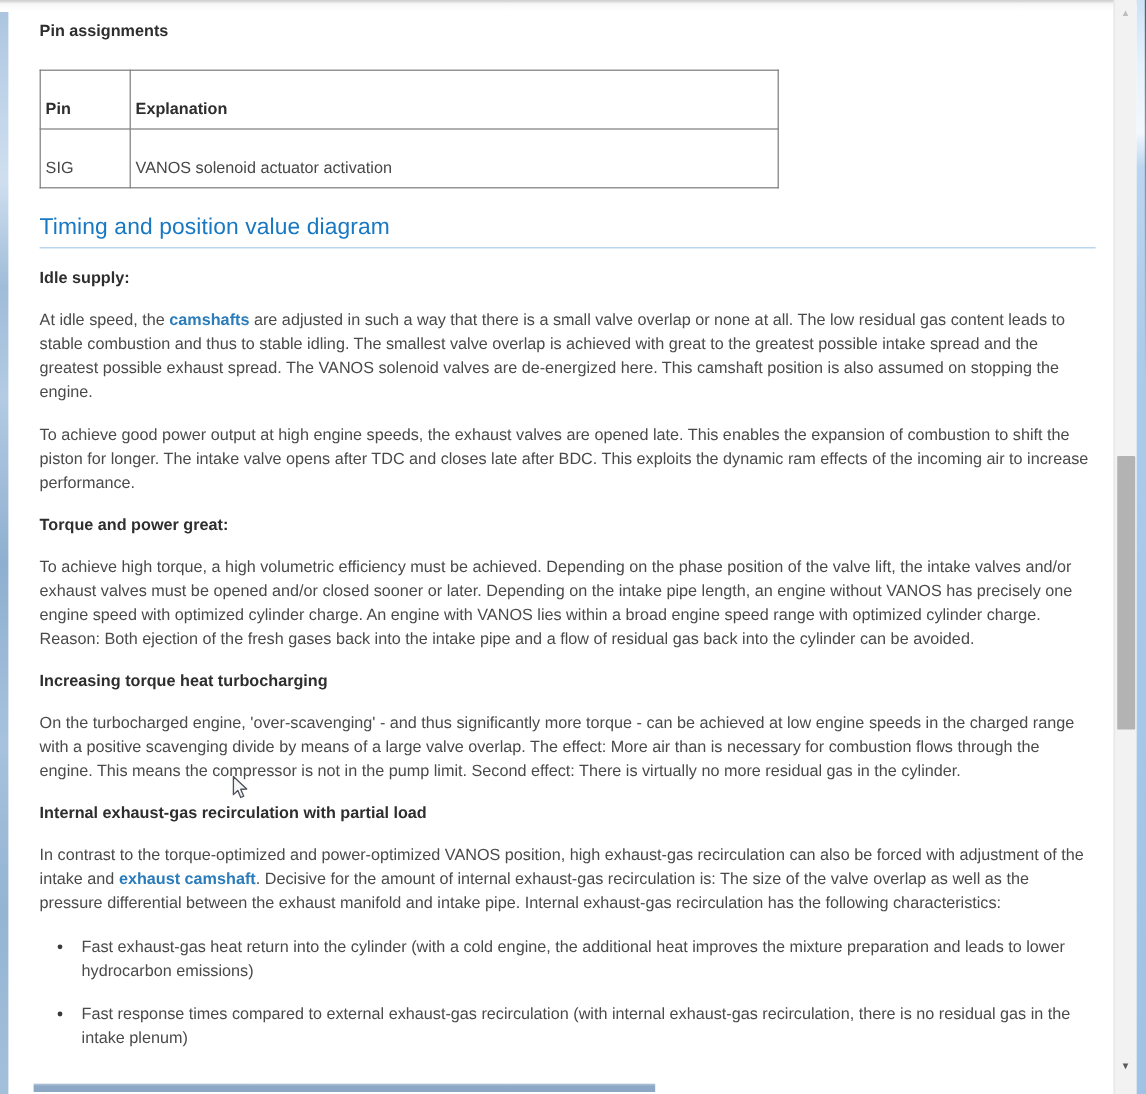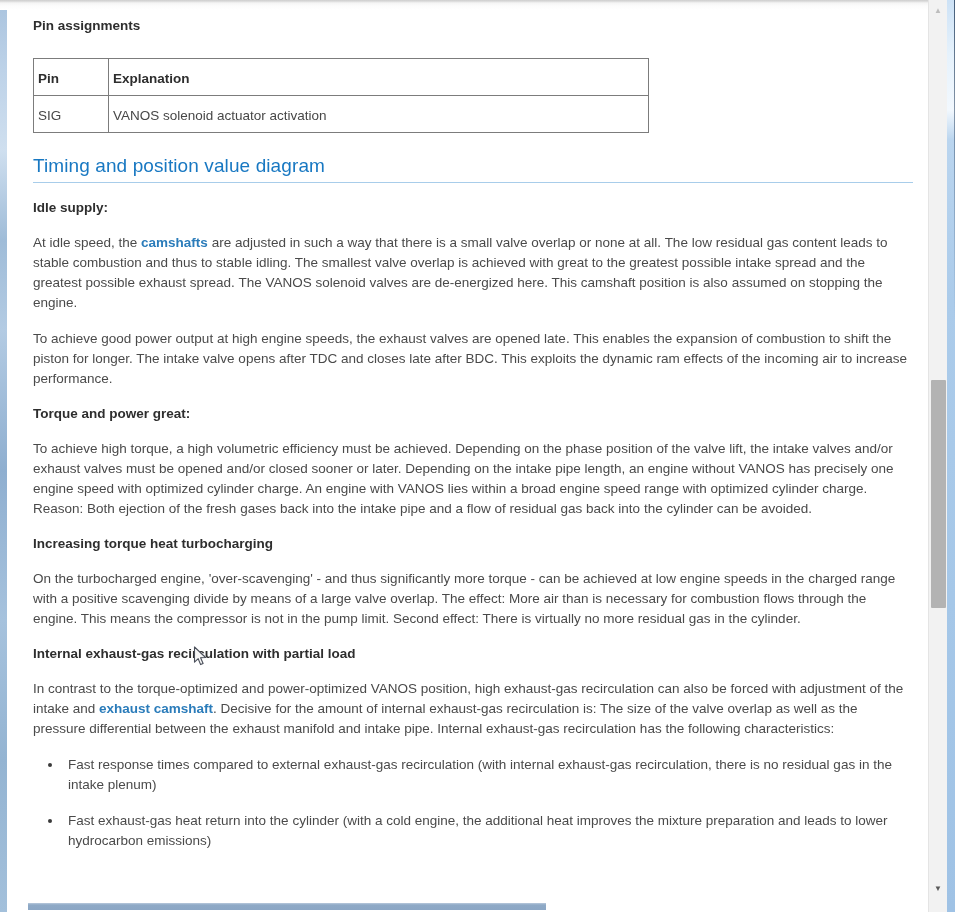--- a/index.html
+++ b/index.html
@@ -58,21 +58,21 @@
     margin-top:9px;
     font-size:13.5px; font-weight:bold; color:#2e2e2e; line-height:18px;
   }
   table.pin-table {
     margin-top:23px;
     border-collapse:collapse; table-layout:fixed; width:616px;
     font-size:13.5px; color:#474747;
   }
   table.pin-table th, table.pin-table td {
     border:1px solid #7c7c7c;
-    padding:11px 4px 8px 4px;
+    padding:23px 4px 8px 4px;
     height:31px; vertical-align:top; text-align:left;
     line-height:17px;
   }
   table.pin-table th { font-weight:bold; color:#2e2e2e; }
   .col-pin { width:75px; }
 
   h2.doc-heading {
     margin-top:21px;
     font-size:19px; font-weight:400; color:#1878c2; line-height:23px;
     letter-spacing:0.1px;
@@ -155,22 +155,22 @@
   <div class="subhead">Torque and power great:</div>
   <p class="body-text">To achieve high torque, a high volumetric efficiency must be achieved. Depending on the phase position of the valve lift, the intake valves and/or exhaust valves must be opened and/or closed sooner or later. Depending on the intake pipe length, an engine without VANOS has precisely one engine speed with optimized cylinder charge. An engine with VANOS lies within a broad engine speed range with optimized cylinder charge. Reason: Both ejection of the fresh gases back into the intake pipe and a flow of residual gas back into the cylinder can be avoided.</p>
 
   <div class="subhead">Increasing torque heat turbocharging</div>
   <p class="body-text">On the turbocharged engine, 'over-scavenging' - and thus significantly more torque - can be achieved at low engine speeds in the charged range with a positive scavenging divide by means of a large valve overlap. The effect: More air than is necessary for combustion flows through the engine. This means the compressor is not in the pump limit. Second effect: There is virtually no more residual gas in the cylinder.</p>
 
   <div class="subhead">Internal exhaust-gas recirculation with partial load</div>
   <p class="body-text"><span>In contrast to the torque-optimized and power-optimized VANOS position, high exhaust-gas recirculation can also be forced with adjustment of the intake and </span><a class="doc-link">exhaust camshaft</a><span>. Decisive for the amount of internal exhaust-gas recirculation is: The size of the valve overlap as well as the pressure differential between the exhaust manifold and intake pipe. Internal exhaust-gas recirculation has the following characteristics:</span></p>
 
   <ul class="char-list">
+    <li>Fast exhaust-gas heat return into the cylinder (with a cold engine, the additional heat improves the mixture preparation and leads to lower hydrocarbon emissions)</li>
     <li>Fast response times compared to external exhaust-gas recirculation (with internal exhaust-gas recirculation, there is no residual gas in the intake plenum)</li>
-    <li>Fast exhaust-gas heat return into the cylinder (with a cold engine, the additional heat improves the mixture preparation and leads to lower hydrocarbon emissions)</li>
 
   </ul>
 
 </div>
 
 <div class="bottom-bar"></div>
 
 <div class="cursor">
   <svg width="14" height="21" viewBox="0 0 14 21">
     <path d="M1.5,1 L1.5,16.2 L5.2,12.7 L7.6,18.6 L10.1,17.5 L7.6,11.7 L12.6,11.5 Z" fill="#f5f5f5" stroke="#4a4f5a" stroke-width="1.1" stroke-linejoin="round"></path>

